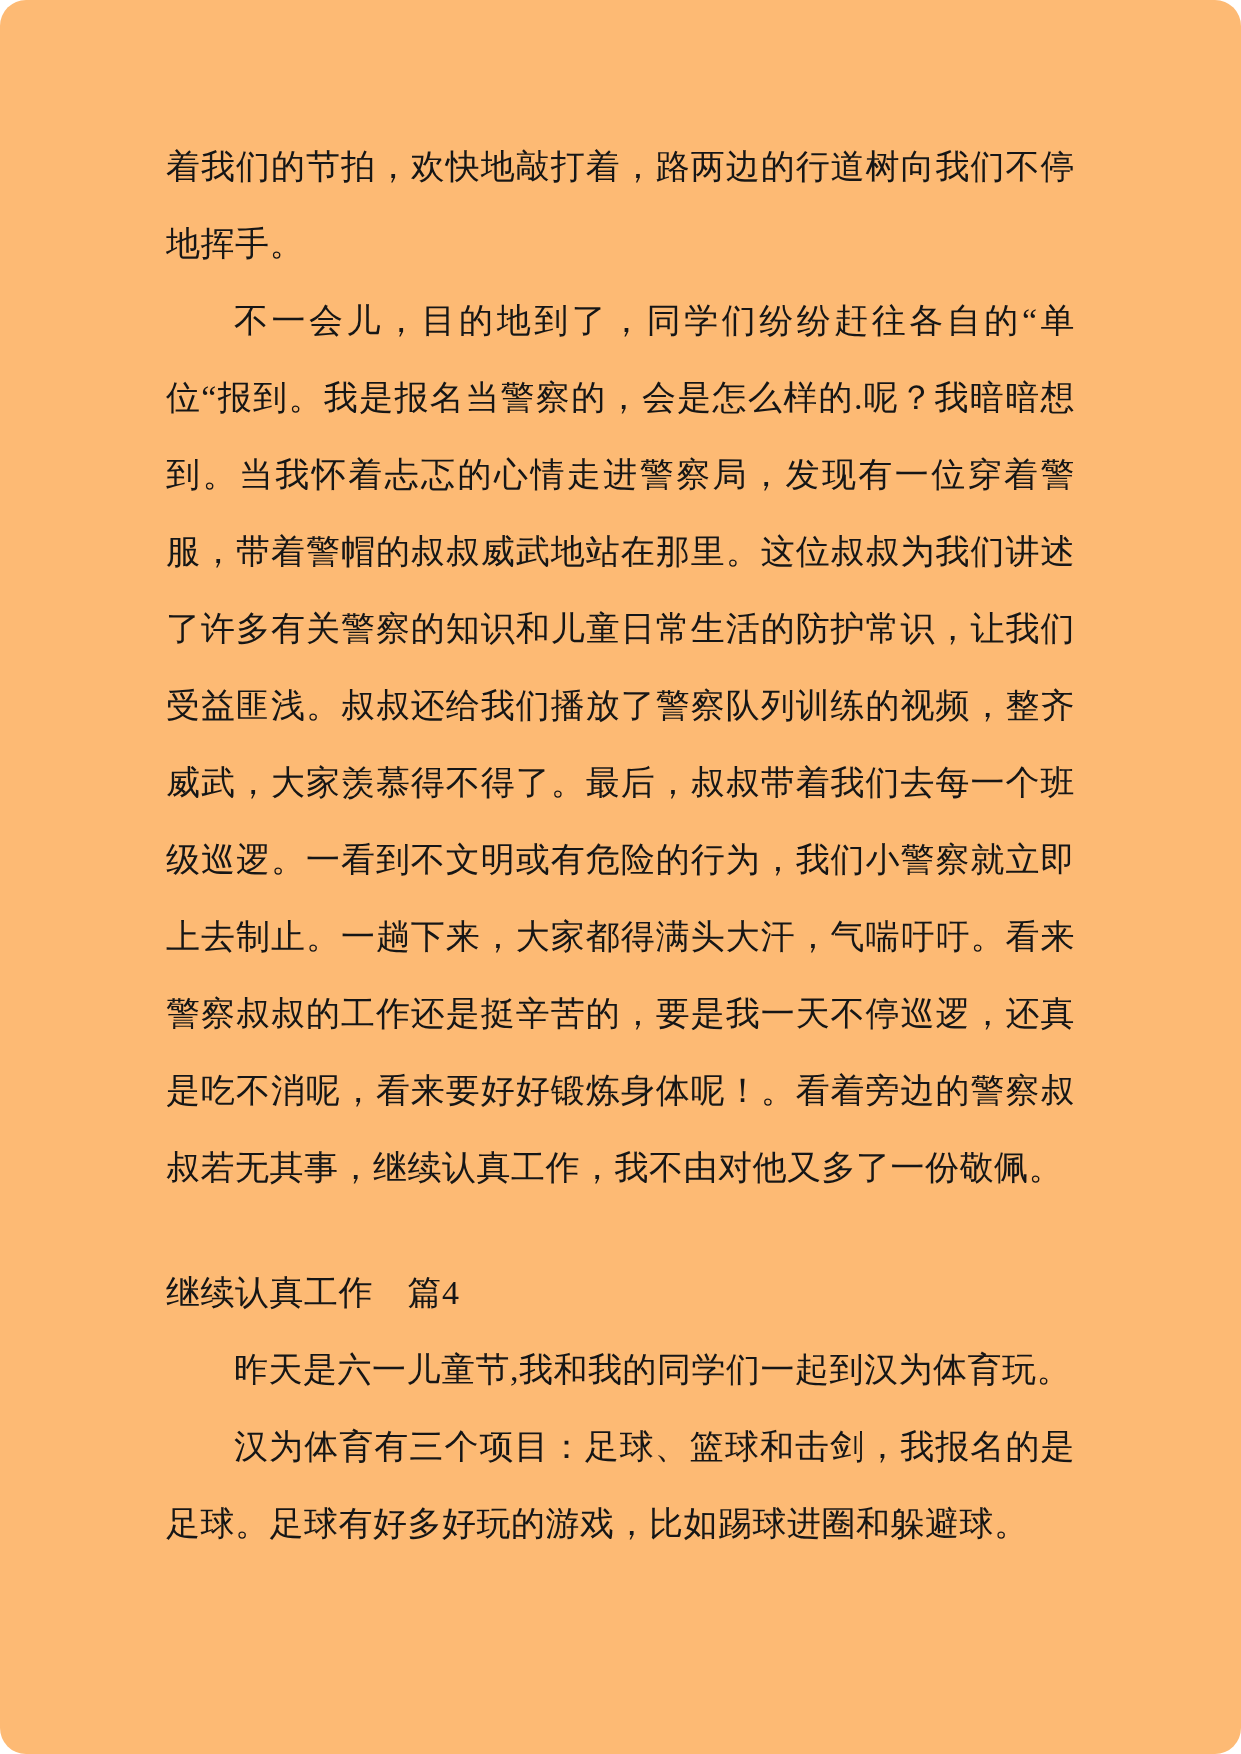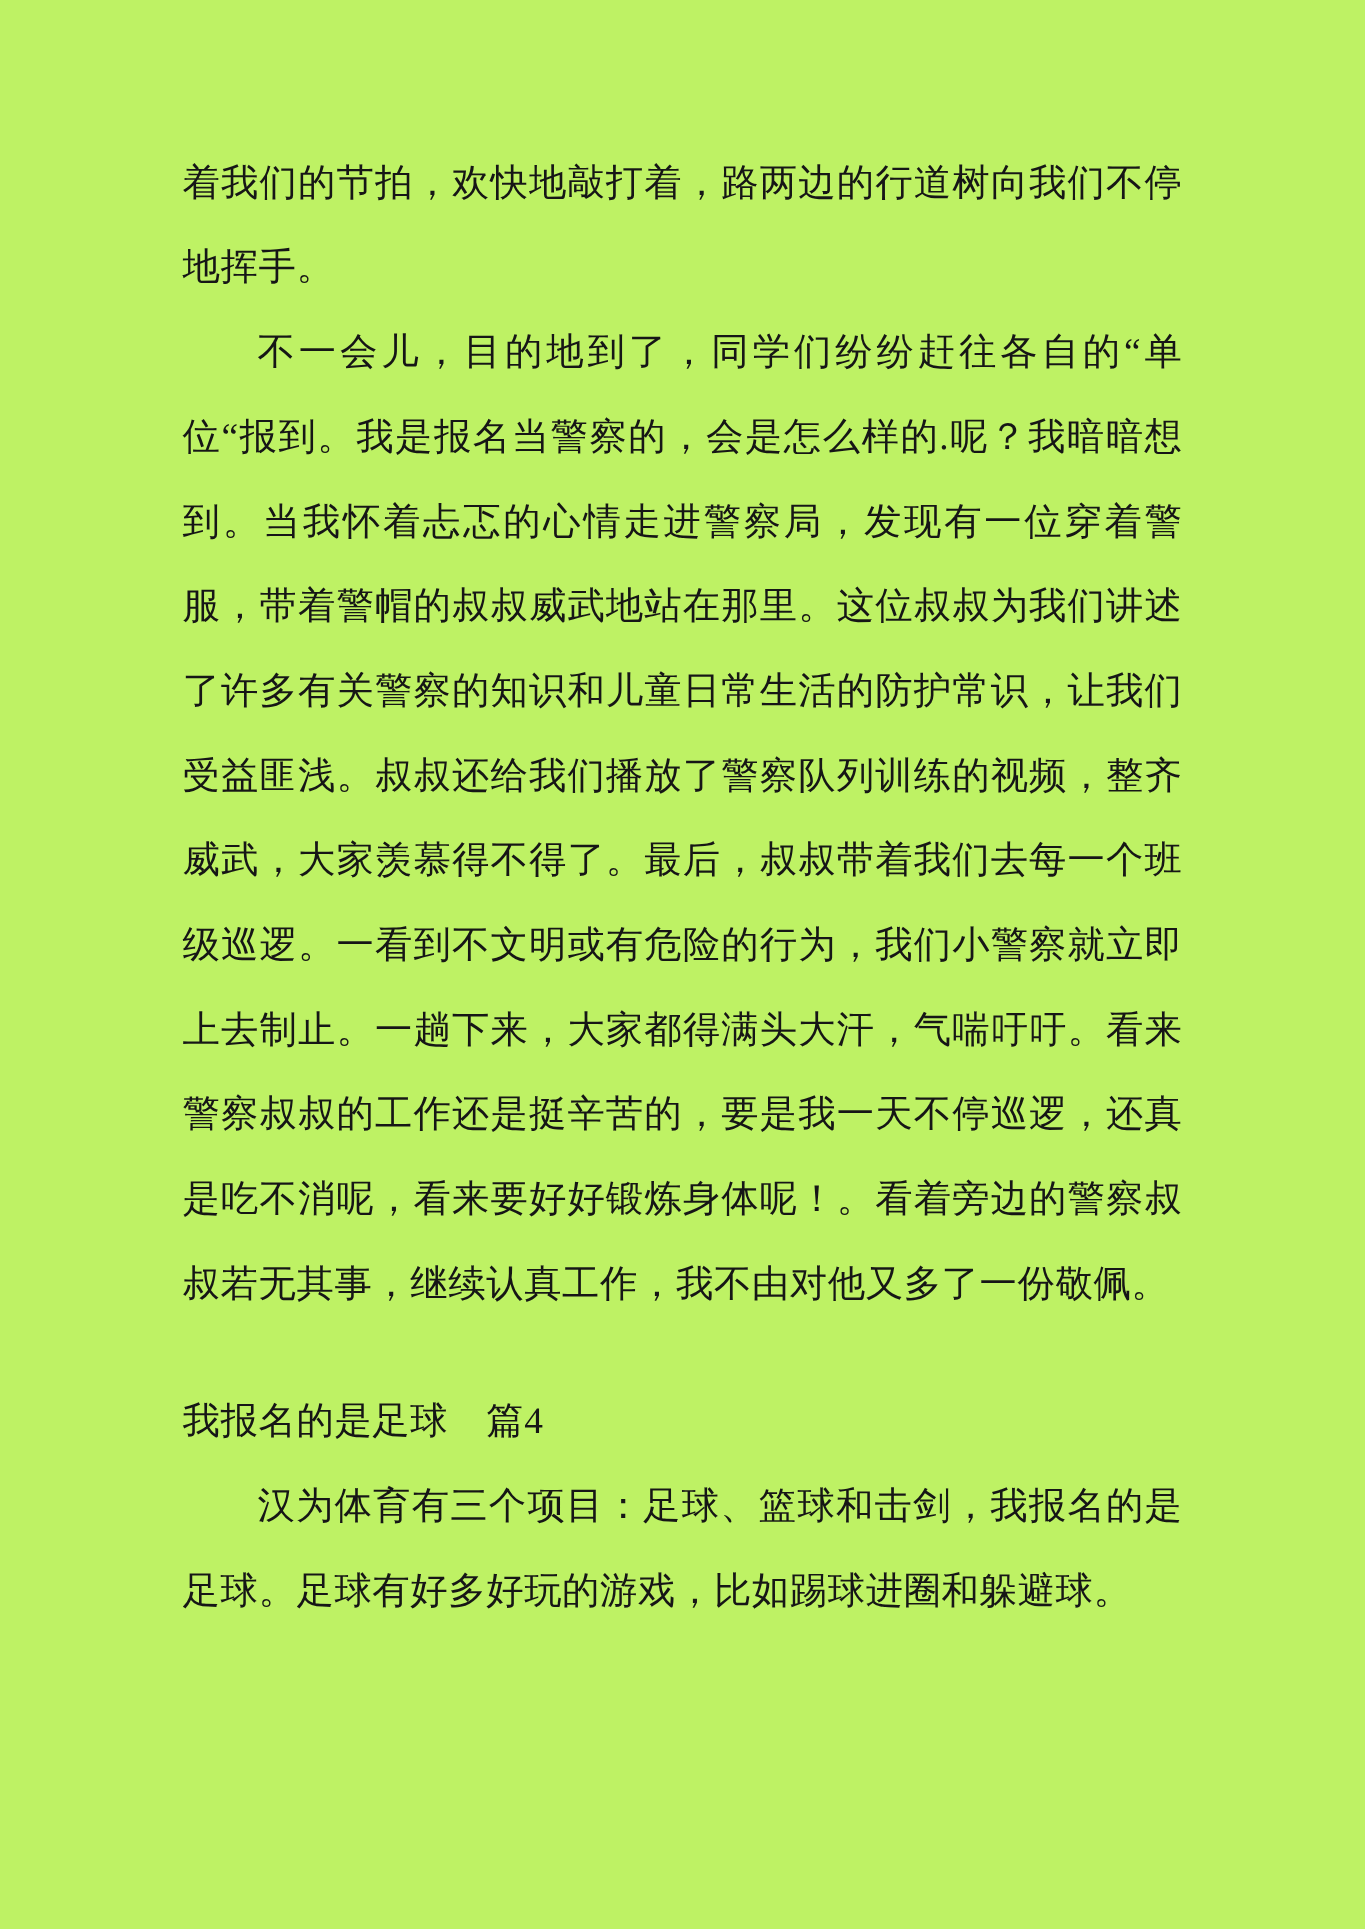--- a/index.html
+++ b/index.html
@@ -11,21 +11,22 @@
     height: 1754px;
     background: #ffffff;
     overflow: hidden;
     font-family: "Liberation Serif", "DejaVu Serif", serif;
   }
   .page {
     box-sizing: border-box;
     width: 1241px;
     height: 1754px;
     padding: 128px 166px 16px 166px;
-    background: #bef264;
+    background: #fdba74;
+    border-radius: 26px;
   }
   .para {
     margin: 0;
     font-size: 34px;
     line-height: 77px;
     color: #161616;
     text-align: justify;
     font-weight: 400;
     letter-spacing: 0.5px;
     word-break: break-all;
@@ -42,17 +43,18 @@
     letter-spacing: 0.5px;
   }
 </style>
 </head>
 <body>
 
 <div class="page">
   <p class="para">着我们的节拍，欢快地敲打着，路两边的行道树向我们不停地挥手。</p>
   <p class="para indent">不一会儿，目的地到了，同学们纷纷赶往各自的“单位“报到。我是报名当警察的，会是怎么样的.呢？我暗暗想到。当我怀着忐忑的心情走进警察局，发现有一位穿着警服，带着警帽的叔叔威武地站在那里。这位叔叔为我们讲述了许多有关警察的知识和儿童日常生活的防护常识，让我们受益匪浅。叔叔还给我们播放了警察队列训练的视频，整齐威武，大家羡慕得不得了。最后，叔叔带着我们去每一个班级巡逻。一看到不文明或有危险的行为，我们小警察就立即上去制止。一趟下来，大家都得满头大汗，气喘吁吁。看来警察叔叔的工作还是挺辛苦的，要是我一天不停巡逻，还真是吃不消呢，看来要好好锻炼身体呢！。看着旁边的警察叔叔若无其事，继续认真工作，我不由对他又多了一份敬佩。</p>
 
-  <h2 class="heading">我报名的是足球　篇4</h2>
+  <h2 class="heading">继续认真工作　篇4</h2>
 
+  <p class="para indent">昨天是六一儿童节,我和我的同学们一起到汉为体育玩。</p>
   <p class="para indent">汉为体育有三个项目：足球、篮球和击剑，我报名的是足球。足球有好多好玩的游戏，比如踢球进圈和躲避球。</p>
 
 </div>
 
 </body></html>

